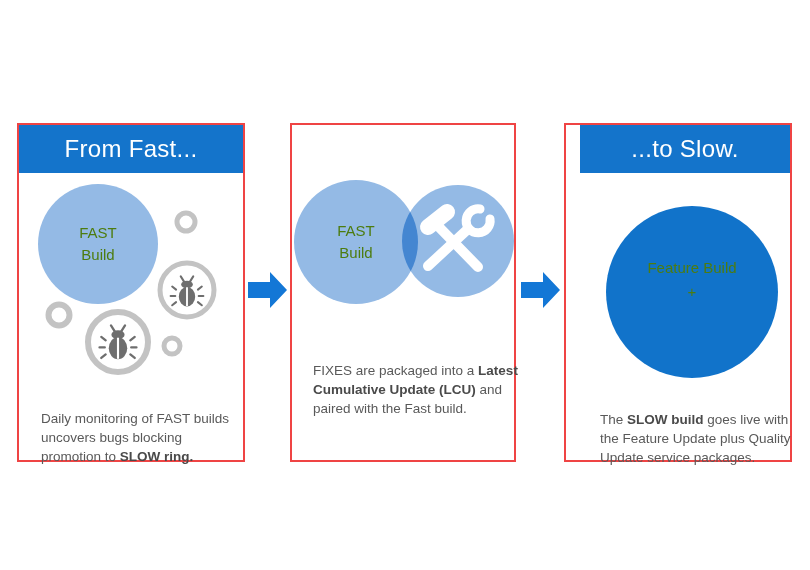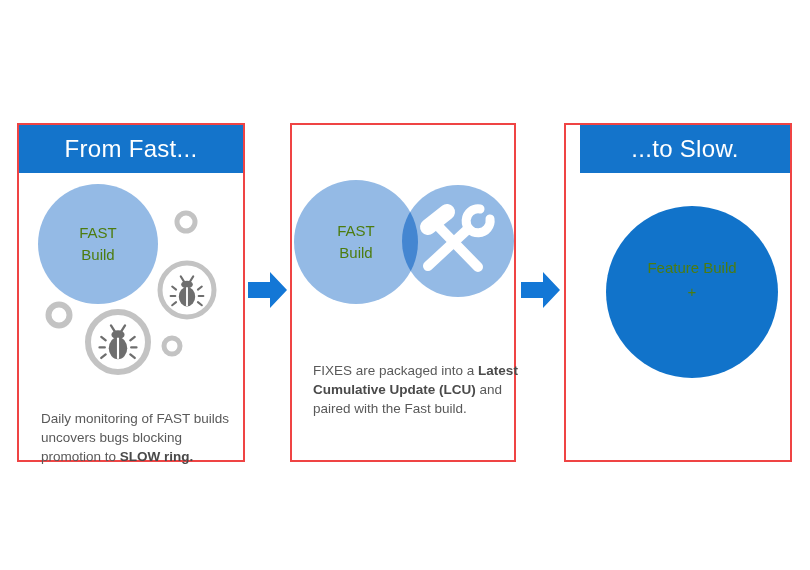--- a/index.html
+++ b/index.html
@@ -103,16 +103,17 @@
   <section class="card card-3">
     <header class="card-header">...to Slow.</header>
     <div class="card-body">
       <svg class="art" width="224" height="212" viewBox="0 0 224 212">
         <circle cx="112" cy="119" r="86" fill="#1173ca"></circle>
       </svg>
       <div class="bubble bubble-3">
         <div>Feature Build</div>
         <div>+</div>
       </div>
+      <p class="caption caption-3"><span>The </span><b>SLOW build</b><span> goes live with the Feature Update plus Quality Update service packages.</span></p>
     </div>
   </section>
 
 </div>
 
 </body></html>

